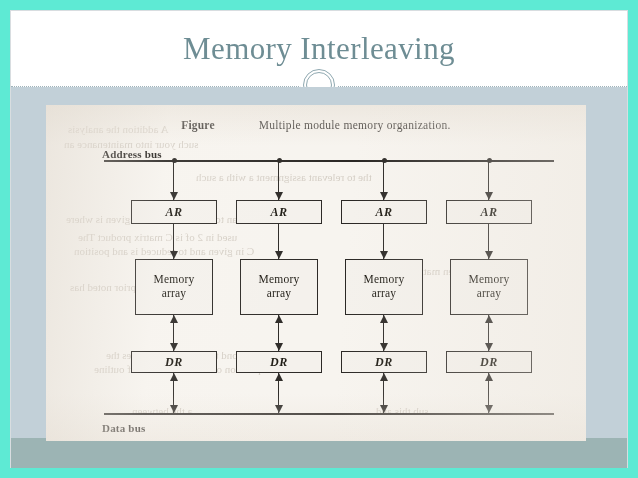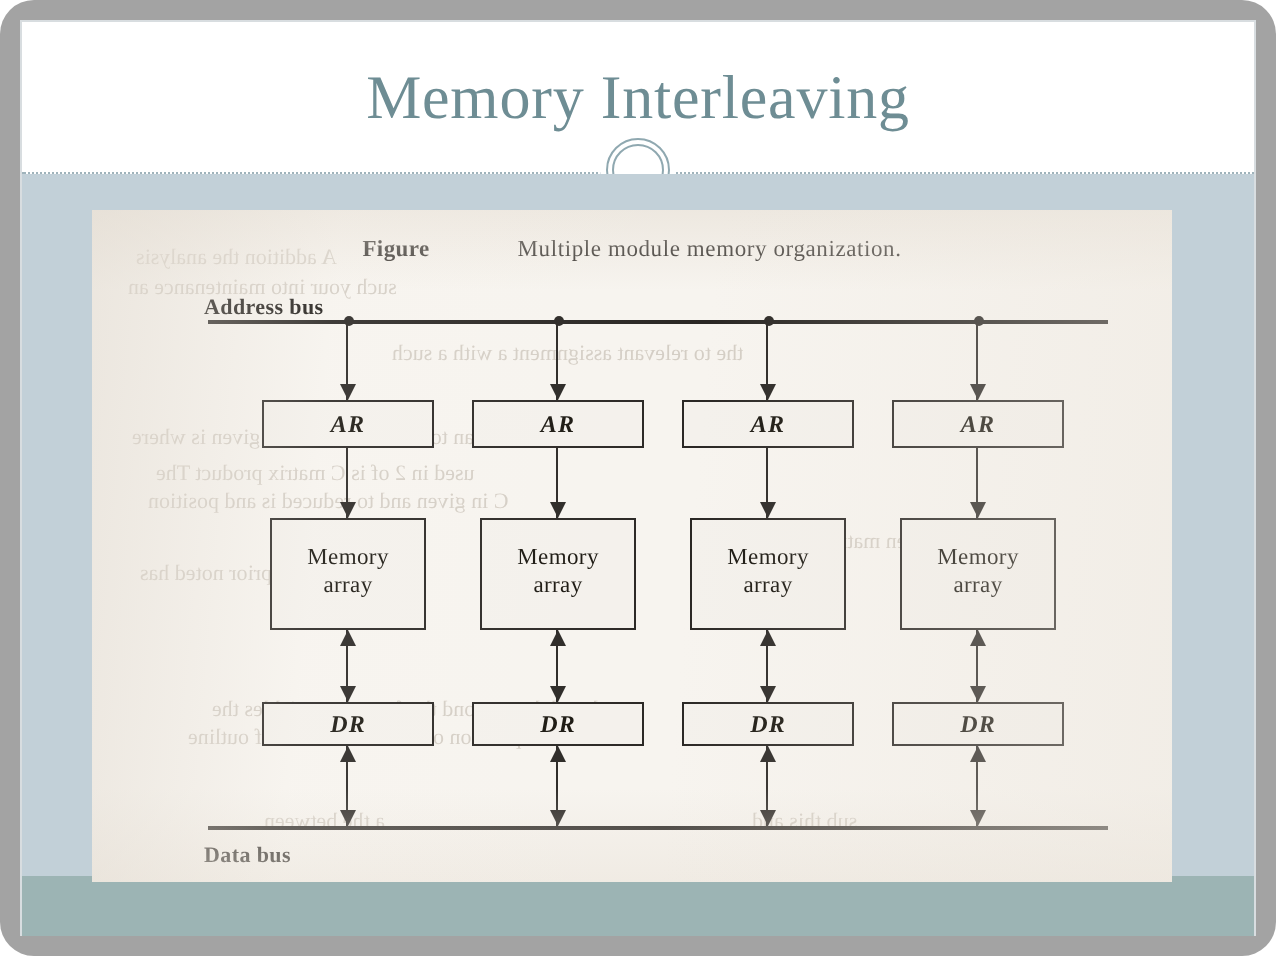--- a/index.html
+++ b/index.html
@@ -11,23 +11,22 @@
     width: 638px;
     height: 478px;
     overflow: hidden;
     font-family: "Liberation Serif", serif;
   }
 
   #slide {
     position: relative;
     width: 638px;
     height: 478px;
-    background: #a3a3a3;
+    background: #5eead4;
     overflow: hidden;
-    border-radius: 17px;
   }
 
   
   .slide-border {
     position: absolute;
     left: 10px;
     top: 10px;
     width: 618px;
     height: 458px;
     border: 1px solid #d8dde0;

